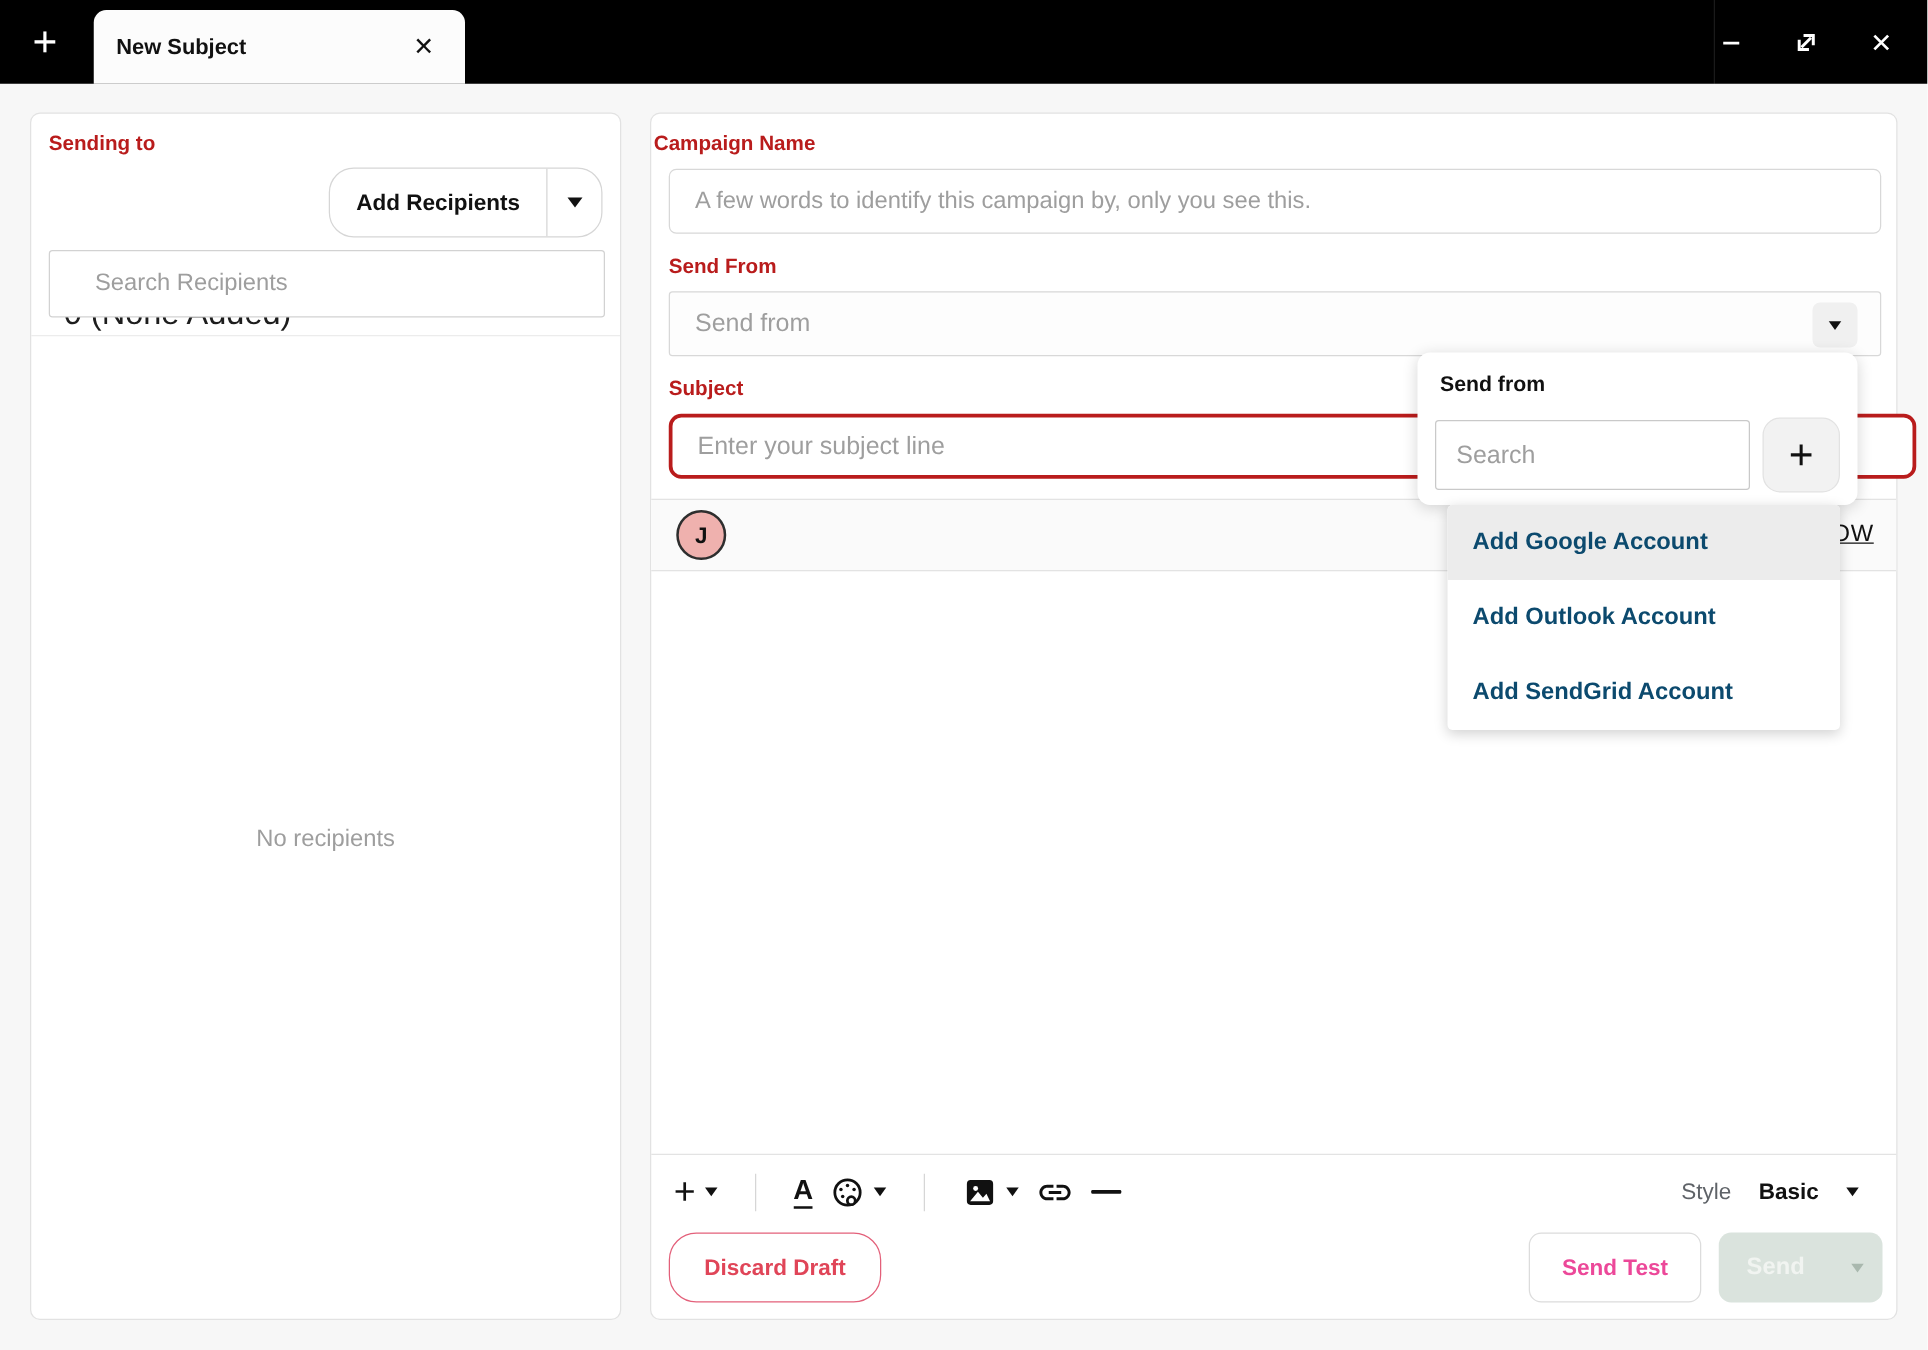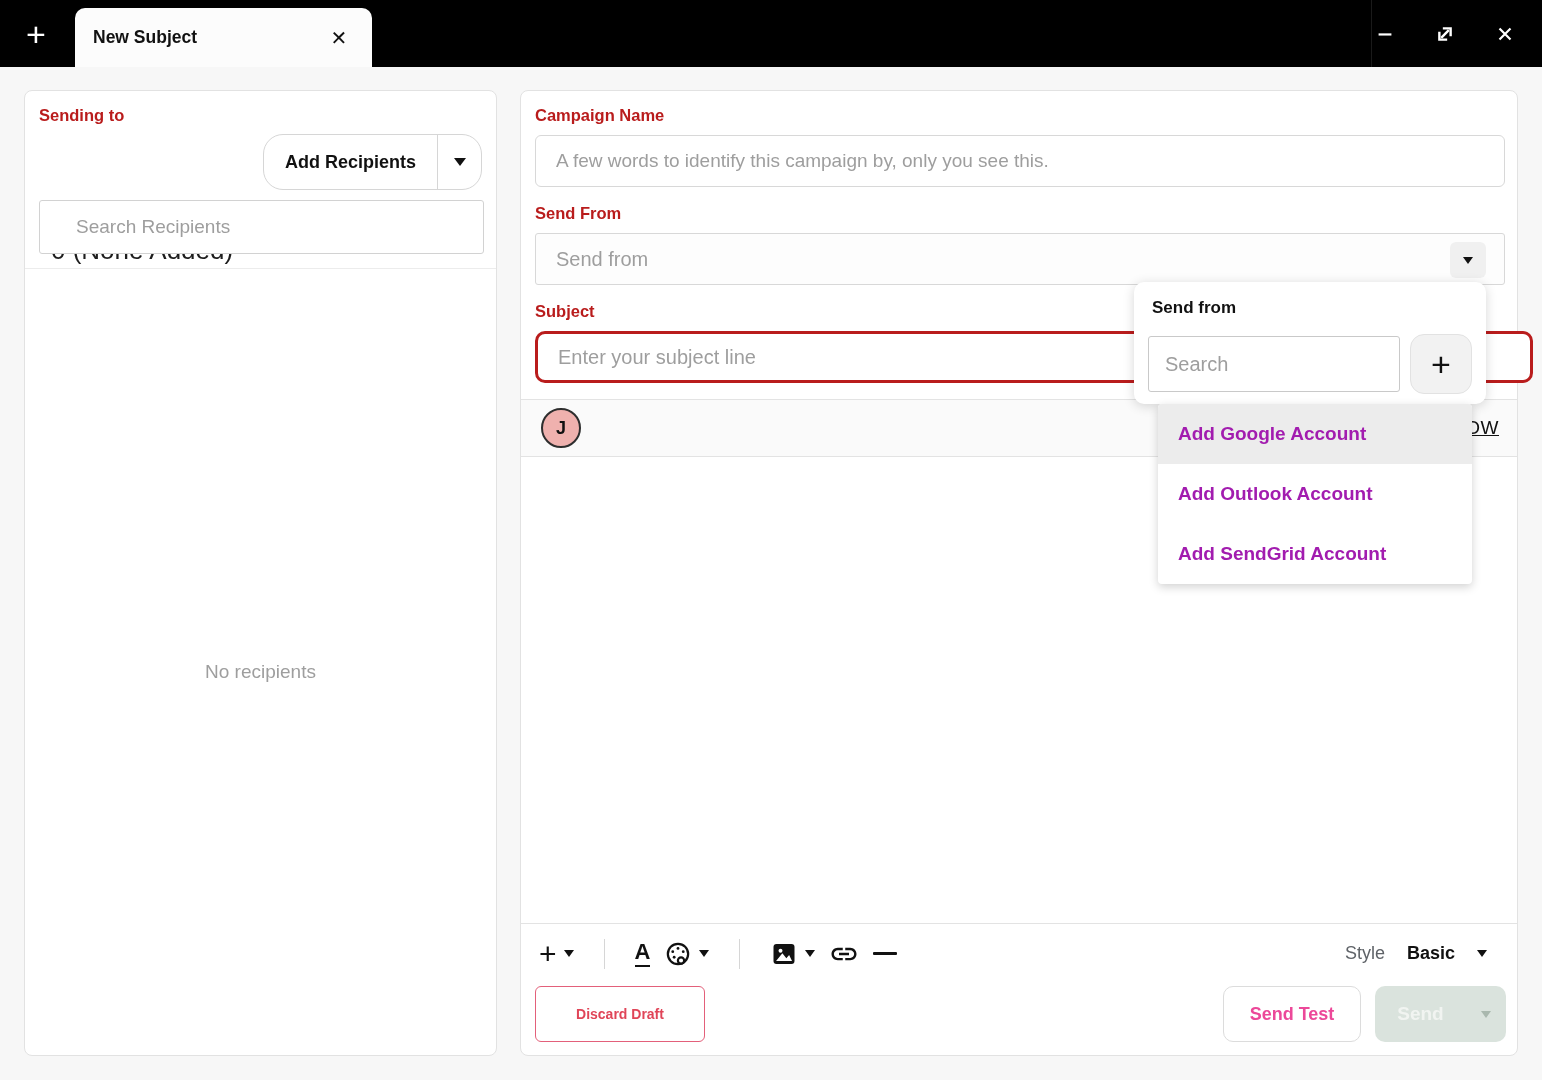--- a/index.html
+++ b/index.html
@@ -30,21 +30,21 @@
   .add-recipients-main { flex:1; display:flex; align-items:center; justify-content:center; font-size:18px; font-weight:700; color:#111; }
   .add-recipients-caret { width:44px; display:flex; align-items:center; justify-content:center; border-left:1px solid #d6d6d6; }
   .caret { width:0; height:0; border-left:6px solid transparent; border-right:6px solid transparent; border-top:8px solid #111; }
   .caret.sm { border-left-width:5px; border-right-width:5px; border-top-width:7px; }
   .search-recipients { position:absolute; left:14px; top:109px; width:445px; height:54px; border:1px solid #d2d2d2; border-radius:3px; font-size:19px; padding:0 36px; color:#222; outline:none; font-family:"Liberation Sans",sans-serif; }
   .left-divider { position:absolute; left:0; top:177px; width:100%; height:1px; background:#ececec; }
   .no-recipients { position:absolute; left:0; top:570px; width:100%; text-align:center; font-size:19px; color:#9e9e9e; }
   input::placeholder { color:#9e9e9e; opacity:1; }
 
   
-  .campaign-label { position:absolute; left:14px; top:15px; }
+  .campaign-label { position:absolute; left:2px; top:15px; }
   .campaign-input { position:absolute; left:14px; top:44px; width:970px; height:52px; border:1px solid #d8d8d8; border-radius:6px; font-size:19px; padding:0 20px; outline:none; font-family:"Liberation Sans",sans-serif; color:#222; }
   .sendfrom-label { position:absolute; left:14px; top:113px; }
   .sendfrom-field { position:absolute; left:14px; top:142px; width:970px; height:52px; border:1px solid #d8d8d8; border-radius:3px; background:#fdfdfd; display:flex; align-items:center; padding:0 20px; cursor:text; }
   .sendfrom-placeholder { font-size:20px; color:#9e9e9e; flex:1; }
   .sendfrom-caret-btn { position:absolute; right:18px; top:8px; width:36px; height:36px; background:#f0f0f0; border-radius:6px; display:flex; align-items:center; justify-content:center; cursor:pointer; }
   .subject-label { position:absolute; left:14px; top:211px; }
   .subject-input { position:absolute; left:14px; top:240px; width:998px; height:52px; border:3px solid #b91c1c; border-radius:10px; font-size:20px; padding:0 20px; outline:none; font-family:"Liberation Sans",sans-serif; color:#222; }
 
   
   .avatar-row { position:absolute; left:0; top:308px; width:100%; height:58px; background:#fafafa; border-top:1px solid #e3e3e3; border-bottom:1px solid #e3e3e3; display:flex; align-items:center; padding:0 18px 0 20px; }
@@ -57,34 +57,34 @@
   .tb-btn { display:flex; align-items:center; gap:7px; cursor:pointer; color:#111; }
   .tb-sep { width:1px; height:30px; background:#d6d6d6; margin:0 16px; }
   .tb-plus { font-size:30px; font-weight:400; line-height:1; }
   .tb-A { font-size:22px; font-weight:700; border-bottom:2.5px solid #111; line-height:1.05; padding-bottom:1px; }
   .tb-minus { width:24px; height:3px; background:#111; border-radius:1px; }
   .style-select { margin-left:auto; display:flex; align-items:center; gap:22px; cursor:pointer; }
   .style-label { font-size:18px; color:#5f6368; }
   .style-value { font-size:18px; font-weight:700; color:#111; }
 
   
-  .discard-btn { position:absolute; left:14px; top:895px; width:170px; height:56px; border:1.5px solid #e3607a; border-radius:6px; background:#fff; color:#e04558; font-size:14px; font-weight:700; display:flex; align-items:center; justify-content:center; cursor:pointer; }
+  .discard-btn { position:absolute; left:14px; top:895px; width:170px; height:56px; border:1.5px solid #e3607a; border-radius:22px; background:#fff; color:#e04558; font-size:18px; font-weight:700; display:flex; align-items:center; justify-content:center; cursor:pointer; }
   .sendtest-btn { position:absolute; left:702px; top:895px; width:138px; height:56px; border:1px solid #dcdcdc; border-radius:10px; background:#fff; color:#ec4899; font-size:18px; font-weight:700; display:flex; align-items:center; justify-content:center; cursor:pointer; }
   .send-btn { position:absolute; left:854px; top:895px; width:131px; height:56px; border:none; border-radius:10px; background:#dae3dd; display:flex; align-items:center; cursor:default; }
   .send-btn-main { flex:1; text-align:center; font-size:19px; font-weight:700; color:#f1f4f1; }
   .send-btn-caret { width:40px; display:flex; align-items:center; justify-content:center; }
   .send-btn-caret .caret { border-top-color:#a9b8ae; }
 
   
   .sf-dropdown { position:absolute; left:1134px; top:282px; width:352px; height:122px; background:#fff; border-radius:10px; box-shadow:0 2px 12px rgba(0,0,0,0.16); z-index:20; }
   .sf-dropdown-title { position:absolute; left:18px; top:16px; font-size:17px; font-weight:700; color:#111; }
   .sf-search { position:absolute; left:14px; top:54px; width:252px; height:56px; border:1px solid #c9c9c9; border-radius:3px; font-size:20px; padding:0 16px; outline:none; font-family:"Liberation Sans",sans-serif; color:#222; }
   .sf-add-btn { position:absolute; left:276px; top:52px; width:62px; height:60px; background:#f2f2f2; border:1px solid #e2e2e2; border-radius:14px; display:flex; align-items:center; justify-content:center; font-size:34px; font-weight:300; color:#111; cursor:pointer; }
   .sf-menu { position:absolute; left:1158px; top:404px; width:314px; height:180px; background:#fff; border-radius:4px; box-shadow:0 3px 10px rgba(0,0,0,0.18); z-index:21; overflow:hidden; }
-  .sf-menu-item { height:60px; display:flex; align-items:center; padding:0 20px; font-size:19px; font-weight:700; color:#a21caf; cursor:pointer; }
+  .sf-menu-item { height:60px; display:flex; align-items:center; padding:0 20px; font-size:19px; font-weight:700; color:#0c4a6e; cursor:pointer; }
   .sf-menu-item.highlighted { background:#ececec; }
 </style>
 </head>
 <body>
 
 <div class="topbar">
   <div class="newtab-btn">
     <span>+</span>
   </div>
   <div class="tab">

